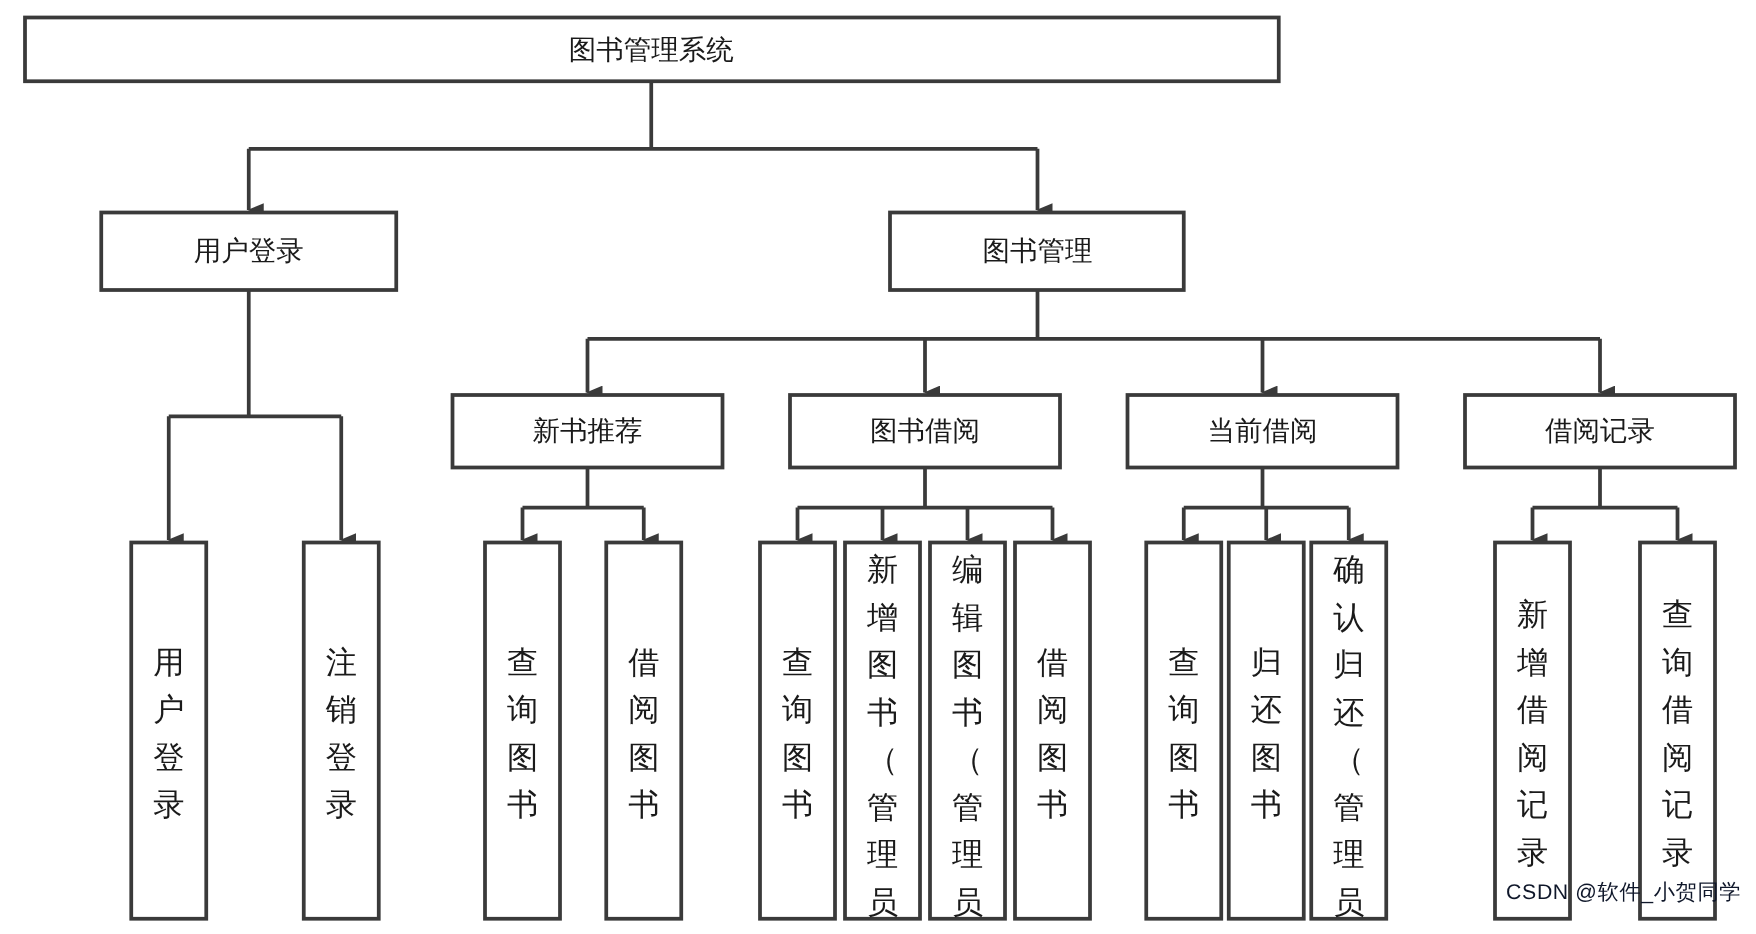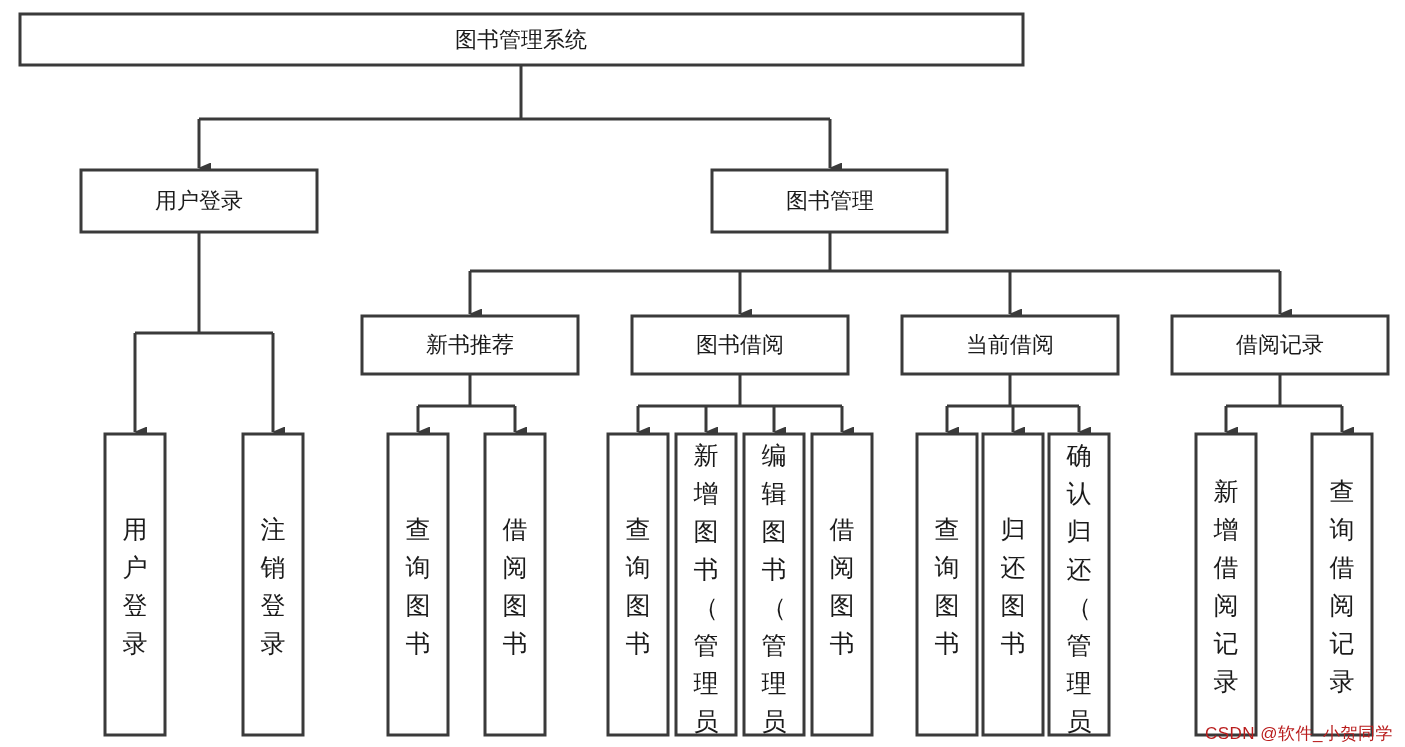--- a/index.html
+++ b/index.html
@@ -32,22 +32,22 @@
   .connector{
     stroke:#3a3a3a;
     stroke-width:3;
     fill:none;
     stroke-linecap:butt;
   }
   .arrow-head{fill:#3a3a3a;}
   .watermark{
     position:absolute;
     right:12px;
-    bottom:2px;
-    color:#b91c1c;
+    bottom:22px;
+    color:#0f172a;
     font-size:17px;
     font-family:"Liberation Sans","DejaVu Sans",sans-serif;
     white-space:nowrap;
     letter-spacing:0.5px;
   }
 </style>
 </head>
 <body>
 
 <div id="diagram-root">

